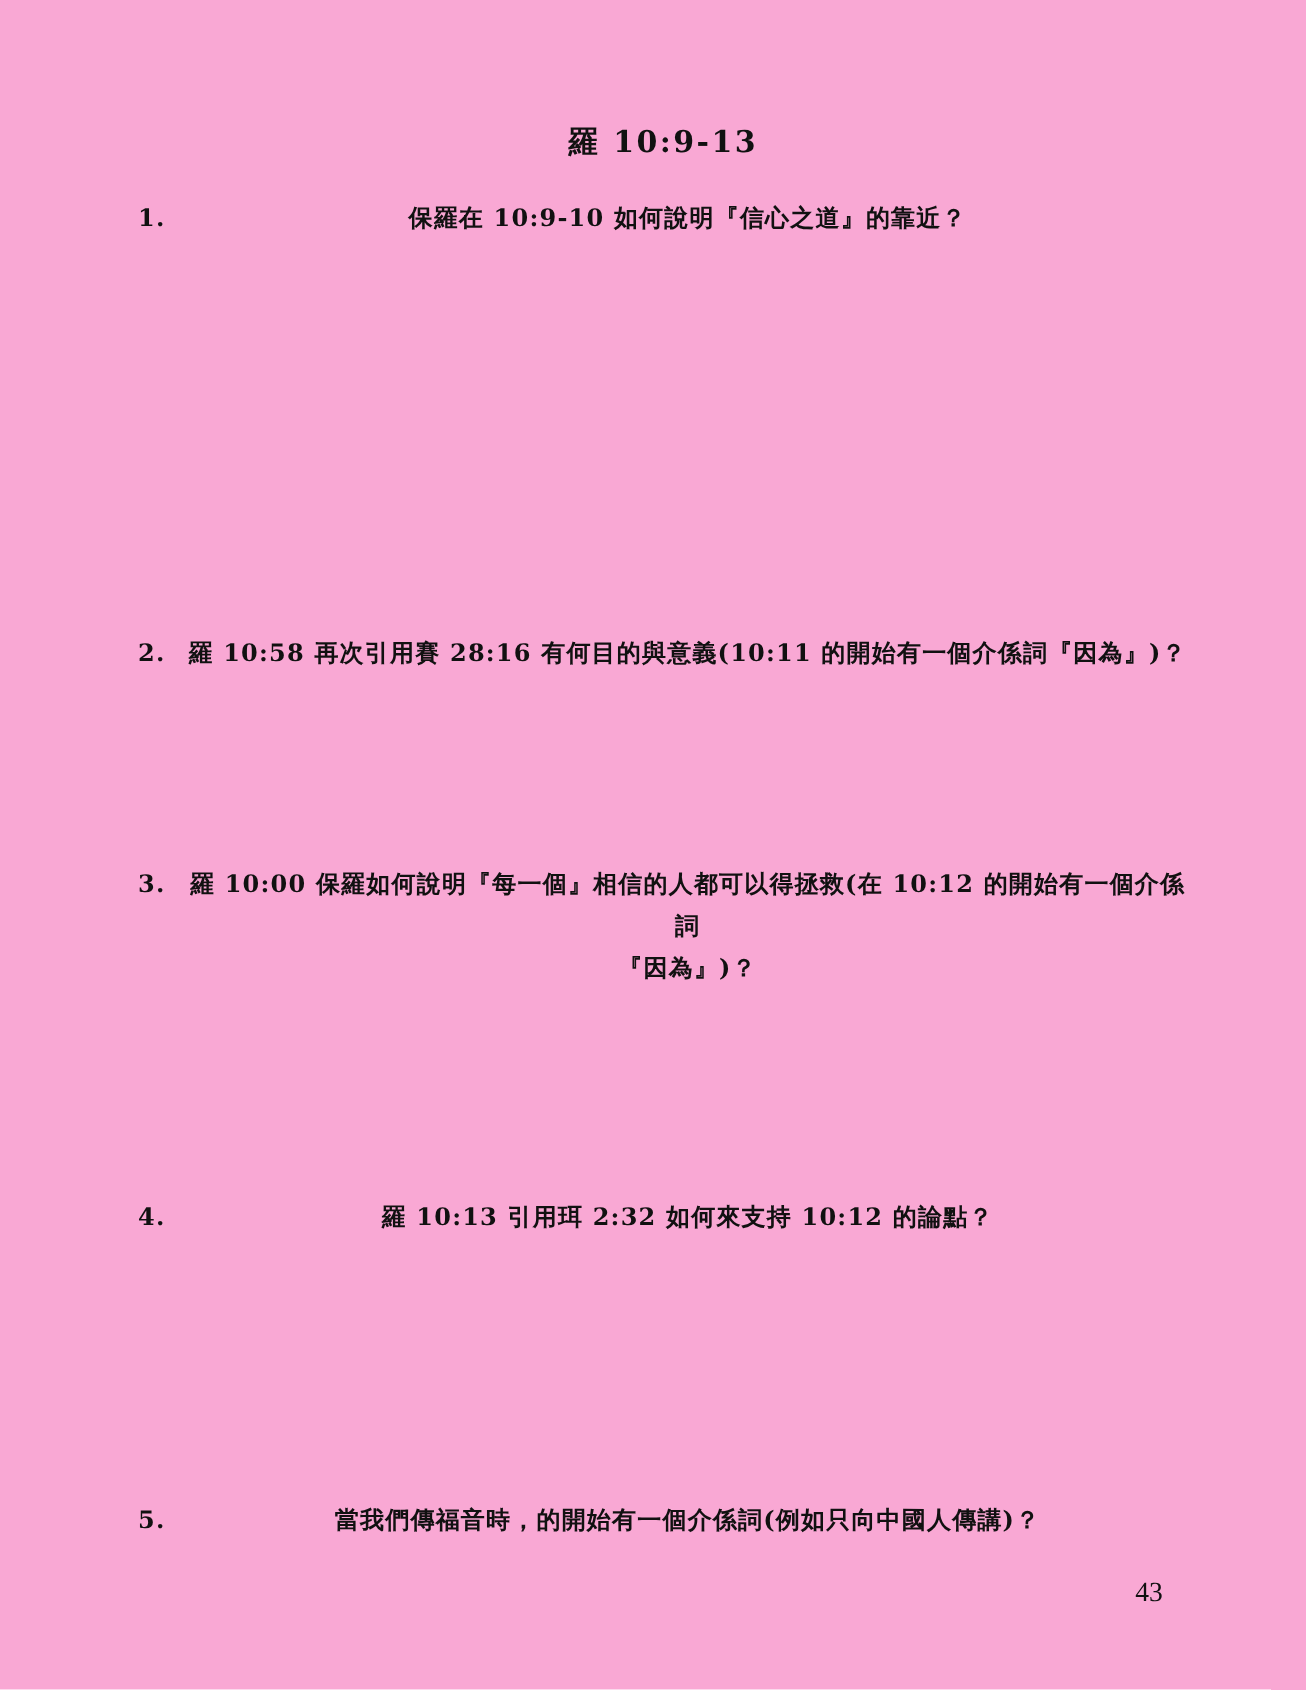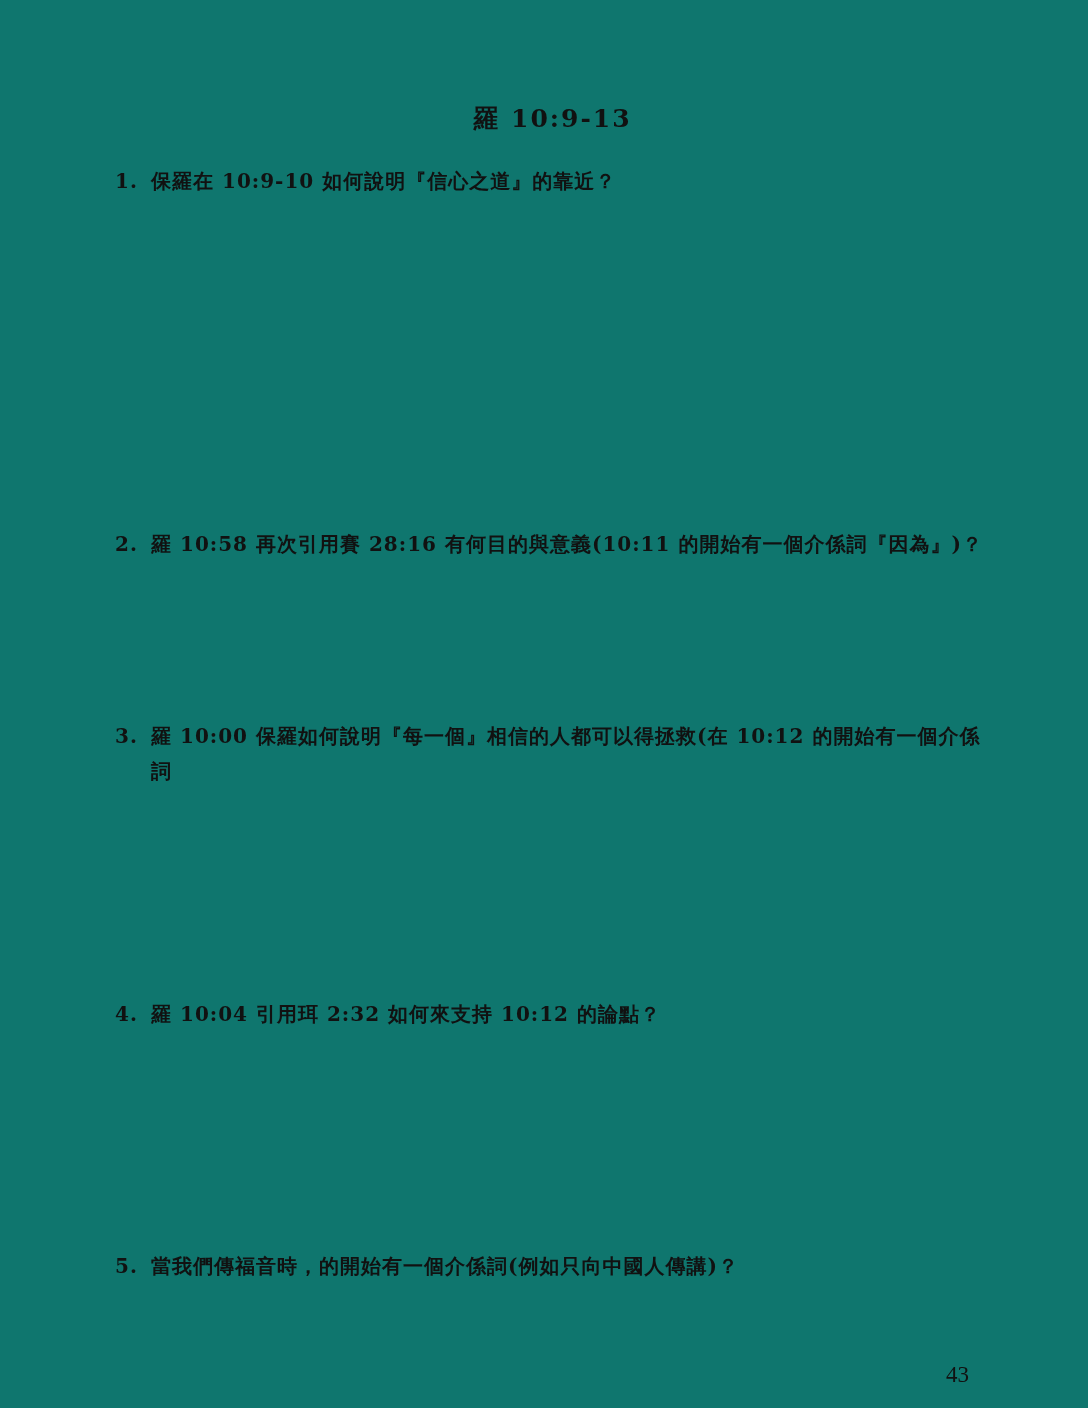--- a/index.html
+++ b/index.html
@@ -4,21 +4,21 @@
 <style>
   html, body {
     margin: 0;
     padding: 0;
     background: #ffffff;
   }
   .page {
     position: relative;
     width: 1088px;
     height: 1408px;
-    background: #0f766e;
+    background: #f9a8d4;
     font-family: "DejaVu Serif", "Liberation Serif", serif;
     color: #111111;
     overflow: hidden;
   }
   .doc-title {
     position: absolute;
     top: 102px;
     left: 115px;
     width: 875px;
     text-align: center;
@@ -36,29 +36,30 @@
     line-height: 35px;
     letter-spacing: 1px;
   }
   .qnum {
     position: absolute;
     left: 0;
     top: 0;
   }
   .qtext {
     margin-left: 36px;
+    text-align: center;
   }
   .q1 { top: 164px; }
   .q2 { top: 527px; }
   .q3 { top: 719px; }
   .q4 { top: 997px; }
   .q5 { top: 1249px; }
   .page-number {
     position: absolute;
-    top: 1362px;
+    top: 1314px;
     left: 946px;
     font-size: 23px;
     font-weight: normal;
     font-family: "Liberation Serif", "DejaVu Serif", serif;
   }
 </style>
 </head>
 <body>
 
 <div class="page">
@@ -76,27 +77,28 @@
     <span class="qnum">2.</span>
     <div class="qtext">
       <div>羅 10:58 再次引用賽 28:16 有何目的與意義(10:11 的開始有一個介係詞『因為』)？</div>
     </div>
   </div>
 
   <div class="question q3">
     <span class="qnum">3.</span>
     <div class="qtext">
       <div>羅 10:00 保羅如何說明『每一個』相信的人都可以得拯救(在 10:12 的開始有一個介係詞</div>
+      <div>『因為』)？</div>
     </div>
   </div>
 
   <div class="question q4">
     <span class="qnum">4.</span>
     <div class="qtext">
-      <div>羅 10:04 引用珥 2:32 如何來支持 10:12 的論點？</div>
+      <div>羅 10:13 引用珥 2:32 如何來支持 10:12 的論點？</div>
     </div>
   </div>
 
   <div class="question q5">
     <span class="qnum">5.</span>
     <div class="qtext">
       <div>當我們傳福音時，的開始有一個介係詞(例如只向中國人傳講)？</div>
     </div>
   </div>
 

